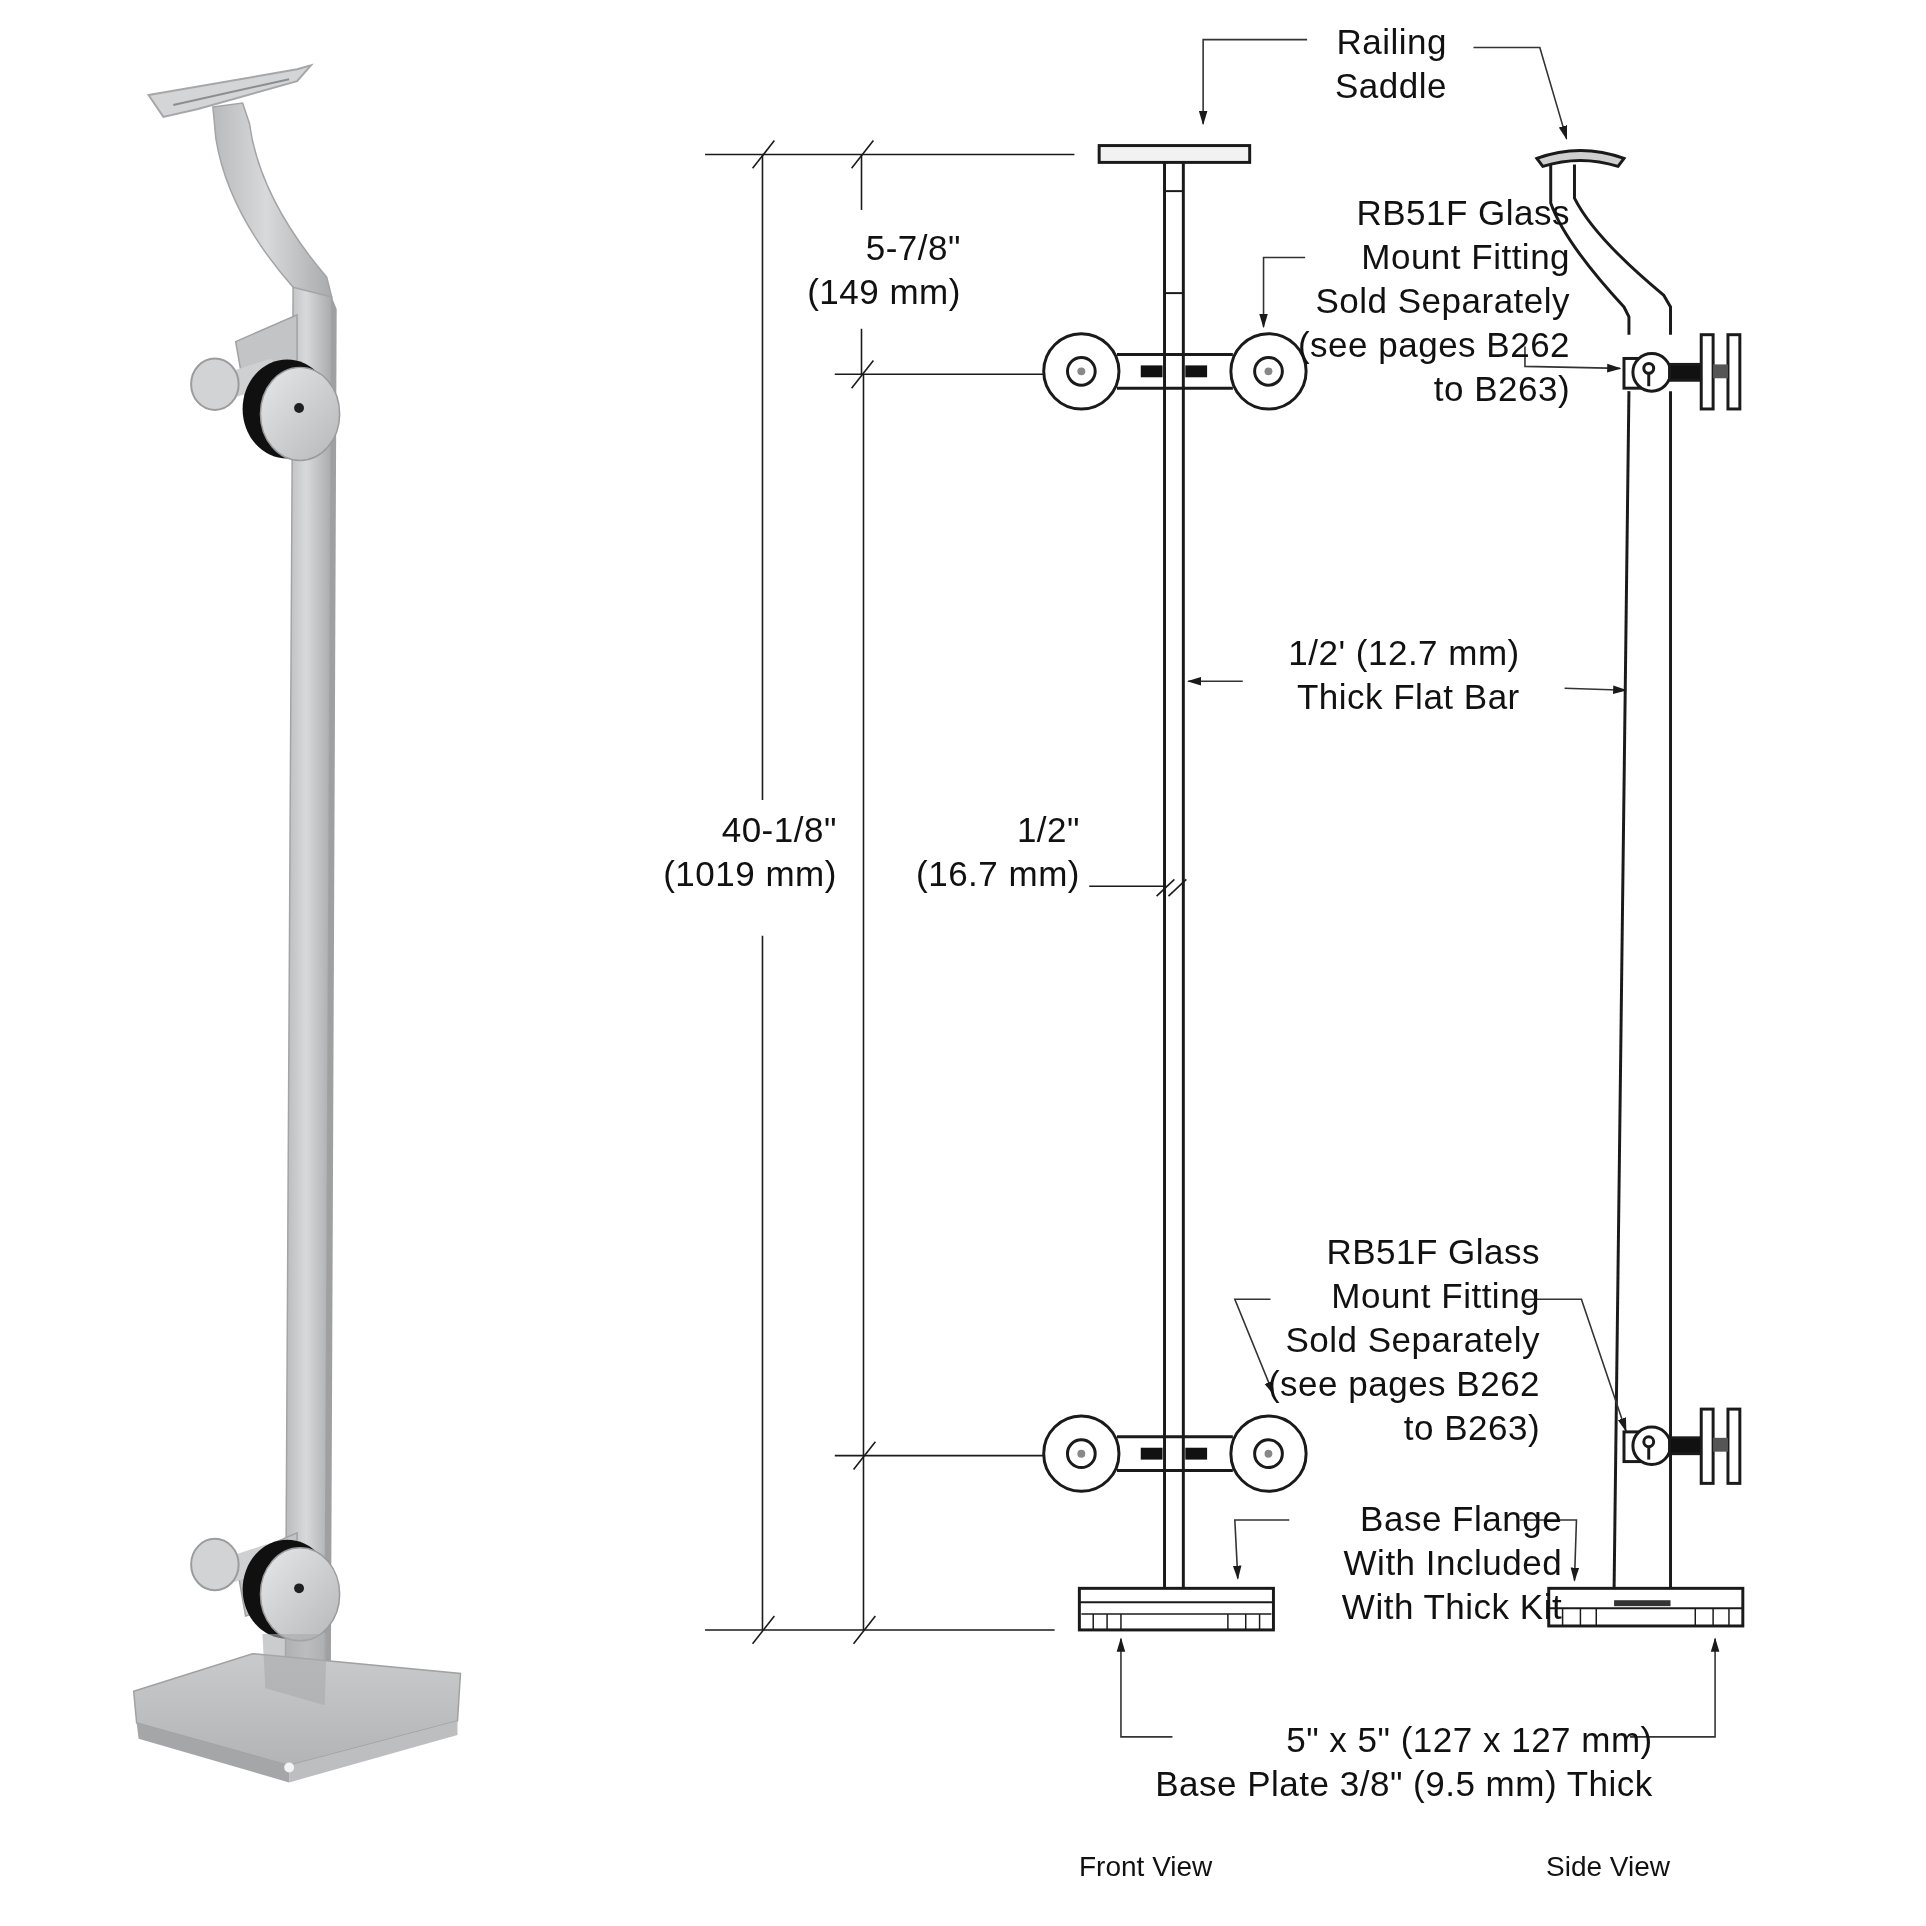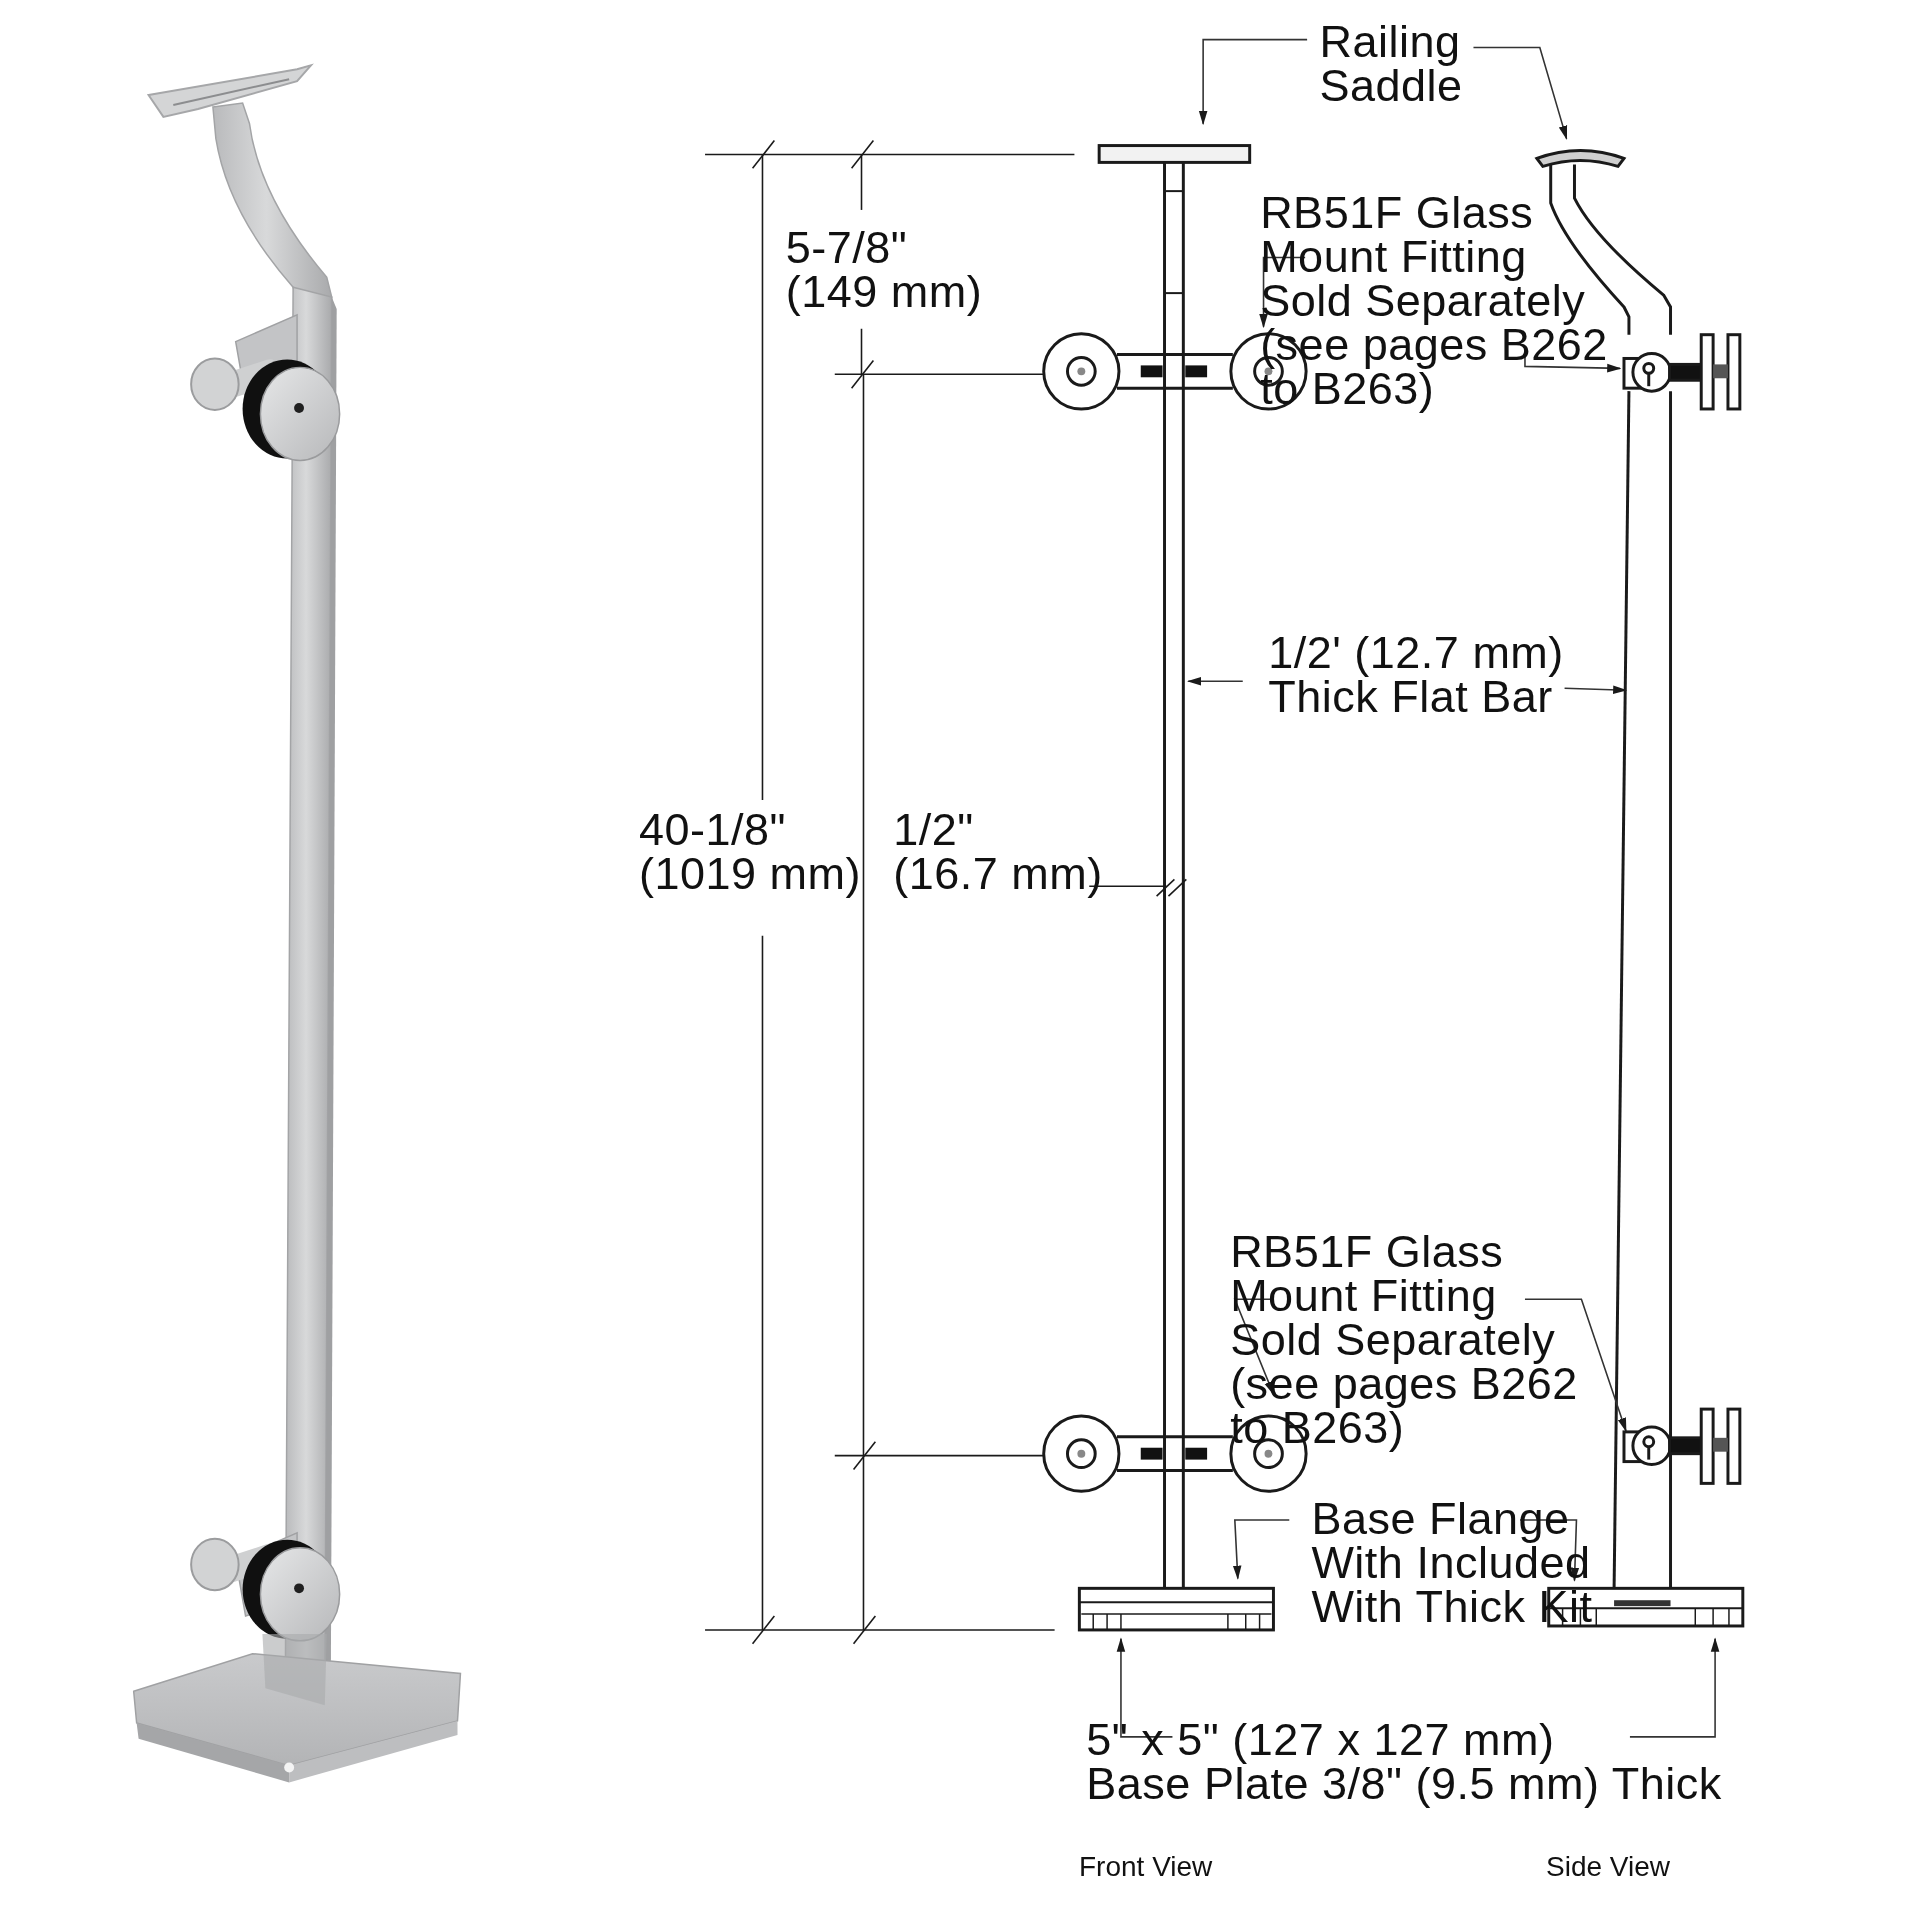--- a/index.html
+++ b/index.html
@@ -1,18 +1,18 @@
 <!DOCTYPE html>
 <html><head>
 <meta charset="utf-8">
 <style>
   html, body { margin:0; padding:0; background:#ffffff; }
   body { width:1927px; height:1927px; overflow:hidden; position:relative; font-family:"Liberation Sans", sans-serif; }
   #canvas { position:absolute; left:0; top:0; width:1927px; height:1927px; }
-  .lbl { position:absolute; color:#111; font-family:"Liberation Sans", sans-serif; font-size:45px; line-height:44px; text-align:left; white-space:nowrap; transform:translateX(-50%); letter-spacing:0.5px; }
+  .lbl { position:absolute; color:#111; font-family:"Liberation Sans", sans-serif; font-size:35px; line-height:44px; text-align:right; white-space:nowrap; transform:translateX(-50%); letter-spacing:0.5px; }
   .lbl span { display:block; }
   .view-title { position:absolute; font-family:"Liberation Sans", sans-serif; font-size:28px; color:#111; white-space:nowrap; }
 </style>
 </head>
 <body>
 
 <svg id="canvas" viewBox="0 0 1946 1946" xmlns="http://www.w3.org/2000/svg">
   <defs>
     <linearGradient id="metalV" x1="0" x2="1" y1="0" y2="0">
       <stop offset="0" stop-color="#b9babc"></stop>
@@ -234,21 +234,21 @@
   <span>Sold Separately</span>
   <span>(see pages B262</span>
   <span>to B263)</span>
 </div>
 
 <div class="lbl" style="left:884px; top:226px;">
   <span>5-7/8"</span>
   <span>(149 mm)</span>
 </div>
 
-<div class="lbl" style="left:1404px; top:631px;margin-left:12px;">
+<div class="lbl" style="left:1404px; top:631px;">
   <span>1/2' (12.7 mm)</span>
   <span>Thick Flat Bar</span>
 </div>
 
 <div class="lbl" style="left:750px; top:808px;">
   <span>40-1/8"</span>
   <span>(1019 mm)</span>
 </div>
 
 <div class="lbl" style="left:998px; top:808px;">

